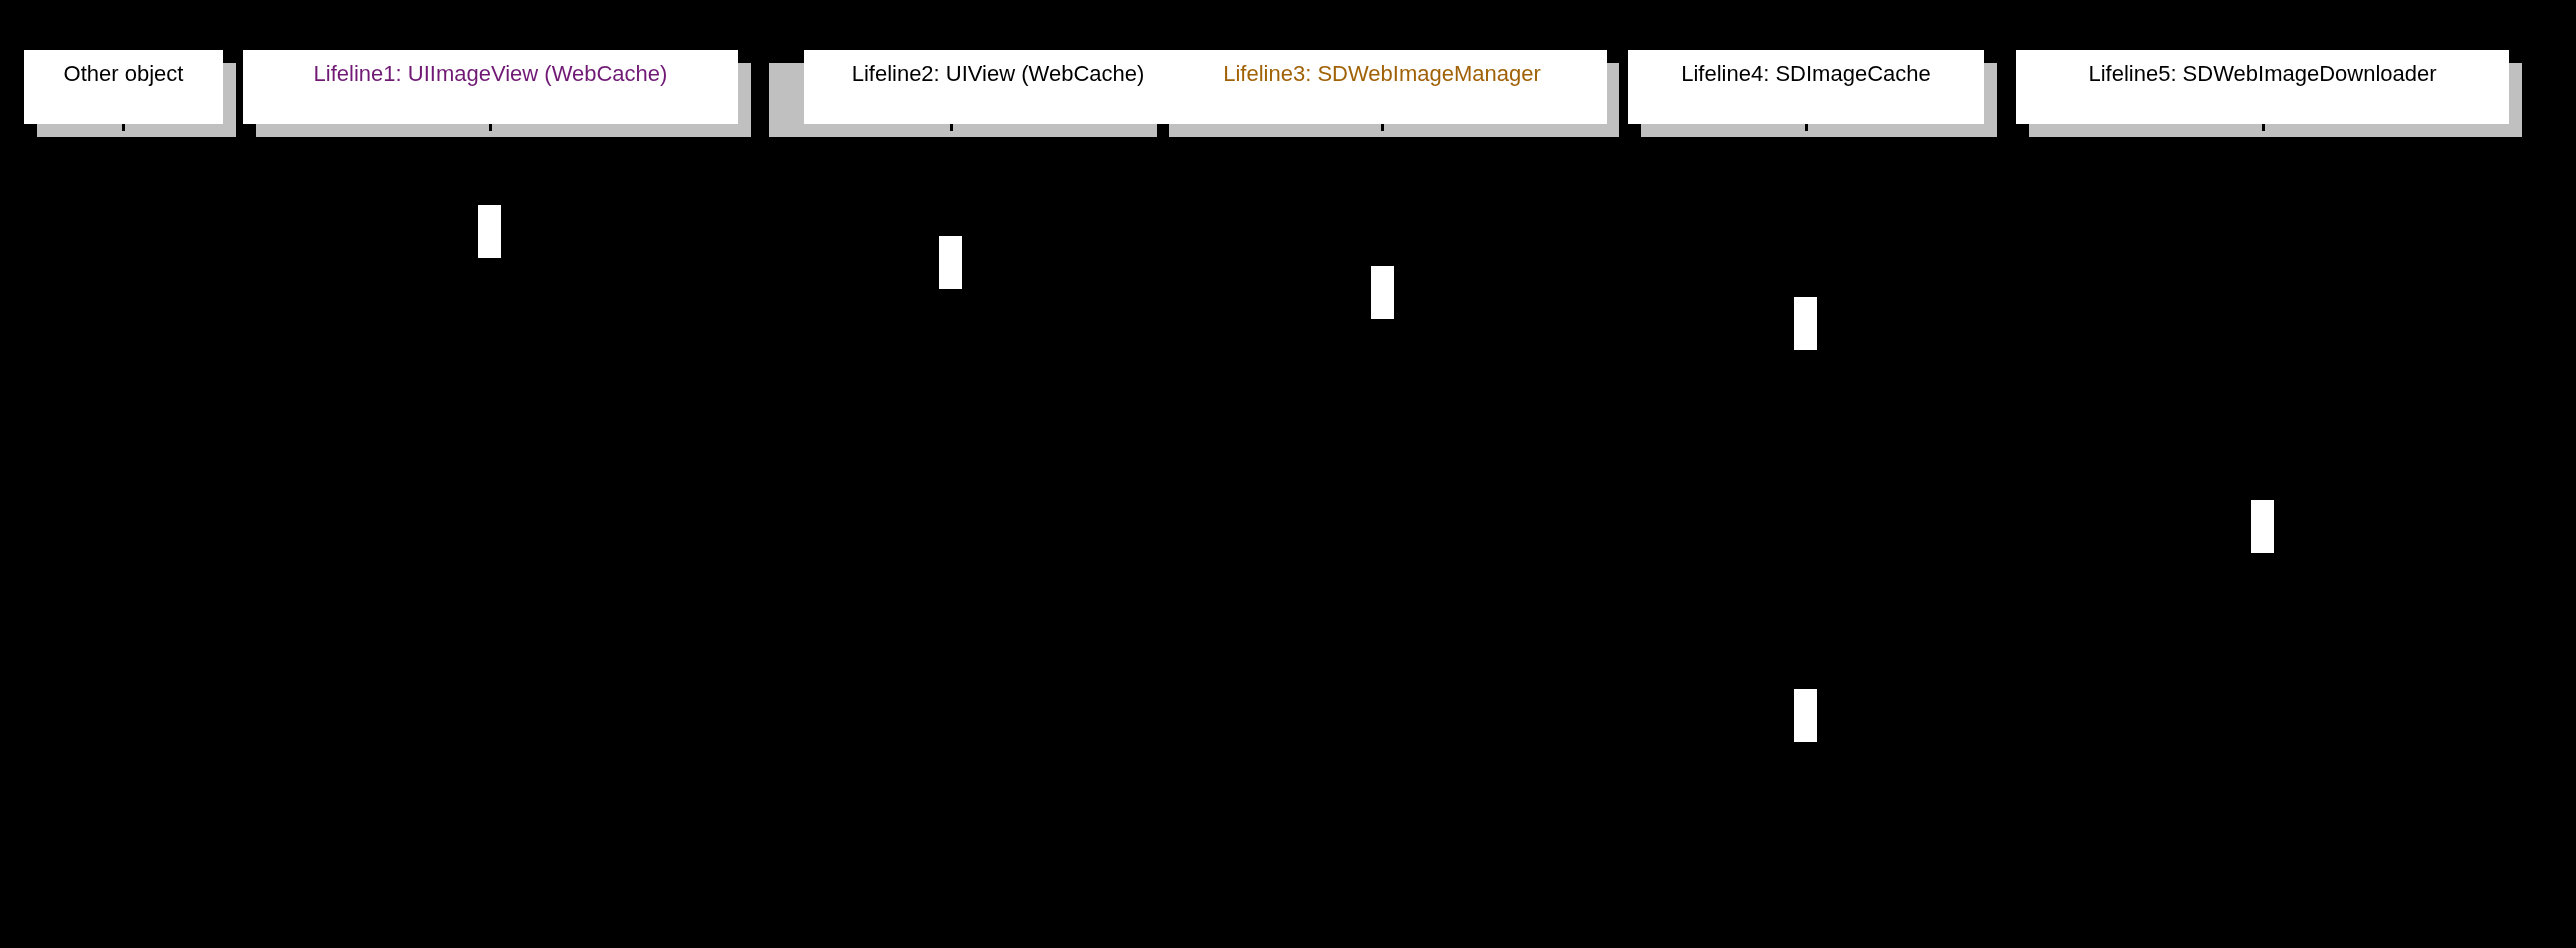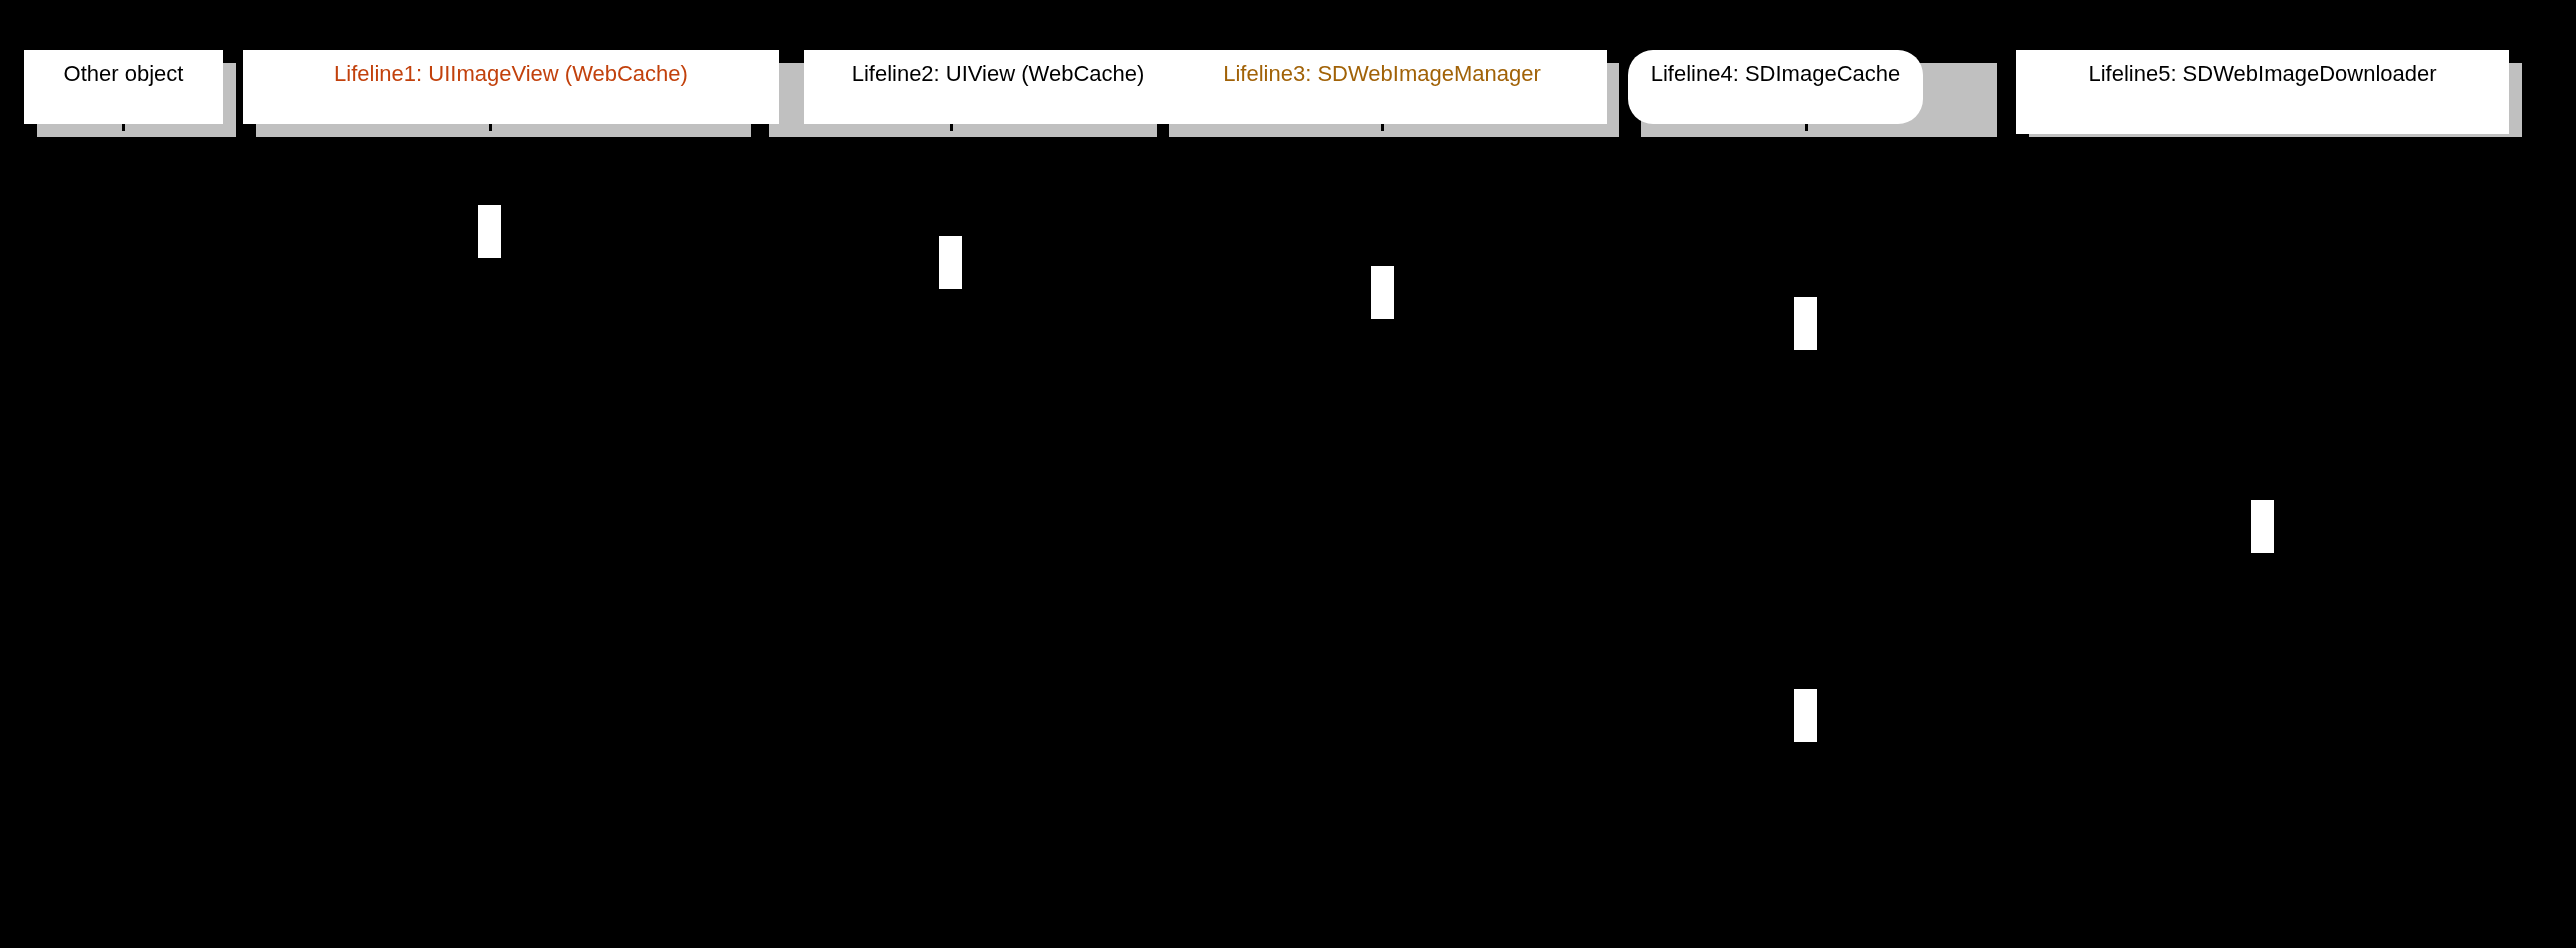--- a/index.html
+++ b/index.html
@@ -59,21 +59,21 @@
     <div class="head-shadow" style="left: 37px; top: 63px; width: 199px; height: 74px; background: rgb(192, 192, 192);"></div>
     <div class="lifeline-dash" style="left: 122px; top: 123px; height: 810px;"></div>
     <div class="head-box" style="left: 24px; top: 50px; width: 199px; height: 74px; background: rgb(255, 255, 255); color: rgb(0, 0, 0);">
       <span class="head-label">Other object</span>
     </div>
   </div>
 
   <div>
     <div class="head-shadow" style="left: 256px; top: 63px; width: 495px; height: 74px; background: rgb(192, 192, 192);"></div>
     <div class="lifeline-dash" style="left: 489px; top: 123px; height: 810px;"></div>
-    <div class="head-box" style="left: 243px; top: 50px; width: 536px; height: 74px; background: rgb(255, 255, 255); color: #c2410c;">
+    <div class="head-box" style="left: 243px; top: 50px; width: 495px; height: 74px; background: rgb(255, 255, 255); color: #701a75;">
       <span class="head-label">Lifeline1: UIImageView (WebCache)</span>
     </div>
   </div>
 
   <div>
     <div class="head-shadow" style="left: 769px; top: 63px; width: 388px; height: 74px; background: rgb(192, 192, 192);"></div>
     <div class="lifeline-dash" style="left: 950px; top: 123px; height: 810px;"></div>
     <div class="head-box" style="left: 756px; top: 50px; width: 388px; height: 74px; background: rgb(255, 255, 255); color: rgb(0, 0, 0); margin-left: 48px;">
       <span class="head-label">Lifeline2: UIView (WebCache)</span>
     </div>
@@ -83,29 +83,29 @@
     <div class="head-shadow" style="left: 1169px; top: 63px; width: 450px; height: 74px; background: rgb(192, 192, 192);"></div>
     <div class="lifeline-dash" style="left: 1381px; top: 123px; height: 810px;"></div>
     <div class="head-box" style="left: 1157px; top: 50px; width: 450px; height: 74px; background: rgb(255, 255, 255); color: #a16207;">
       <span class="head-label">Lifeline3: SDWebImageManager</span>
     </div>
   </div>
 
   <div>
     <div class="head-shadow" style="left: 1641px; top: 63px; width: 356px; height: 74px; background: rgb(192, 192, 192);"></div>
     <div class="lifeline-dash" style="left: 1805px; top: 123px; height: 810px;"></div>
-    <div class="head-box" style="left: 1628px; top: 50px; width: 295px; height: 74px; background: rgb(255, 255, 255); color: rgb(0, 0, 0); border-radius: 25px;">
+    <div class="head-box" style="left: 1628px; top: 50px; width: 356px; height: 74px; background: rgb(255, 255, 255); color: rgb(0, 0, 0);">
       <span class="head-label">Lifeline4: SDImageCache</span>
     </div>
   </div>
 
   <div>
     <div class="head-shadow" style="left: 2029px; top: 63px; width: 493px; height: 74px; background: rgb(192, 192, 192);"></div>
     <div class="lifeline-dash" style="left: 2262px; top: 123px; height: 810px;"></div>
-    <div class="head-box" style="left: 2016px; top: 50px; width: 493px; height: 84px; background: rgb(255, 255, 255); color: rgb(0, 0, 0);">
+    <div class="head-box" style="left: 2016px; top: 50px; width: 493px; height: 74px; background: rgb(255, 255, 255); color: rgb(0, 0, 0);">
       <span class="head-label">Lifeline5: SDWebImageDownloader</span>
     </div>
   </div>
 </div>
   <div id="activations-layer">
   <div class="activation" style="left: 478px; top: 205px; width: 23px; height: 53px; background: rgb(255, 255, 255);"></div>
 
   <div class="activation" style="left: 939px; top: 236px; width: 23px; height: 53px; background: rgb(255, 255, 255);"></div>
 
   <div class="activation" style="left: 1371px; top: 266px; width: 23px; height: 53px; background: rgb(255, 255, 255);"></div>

